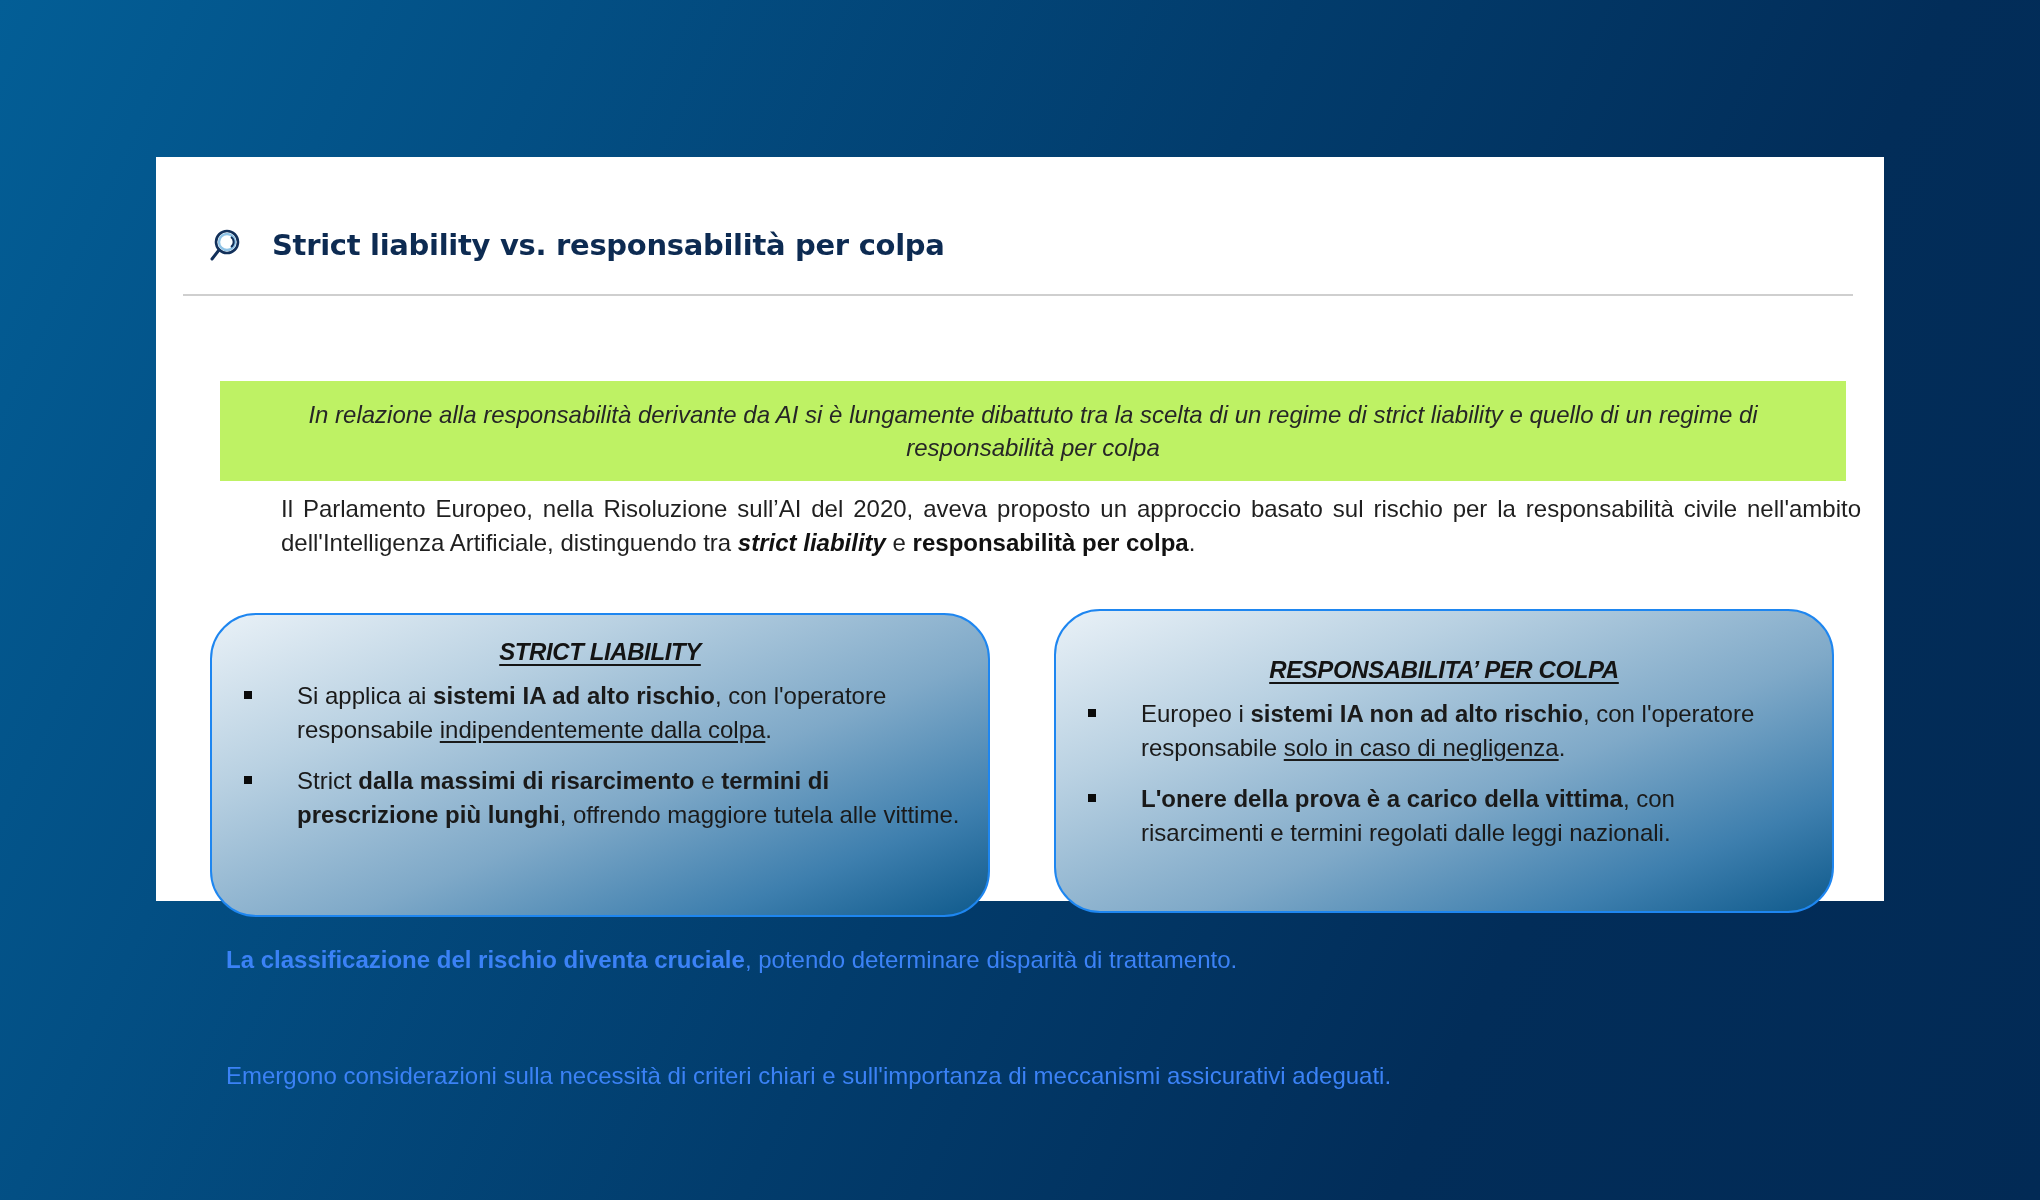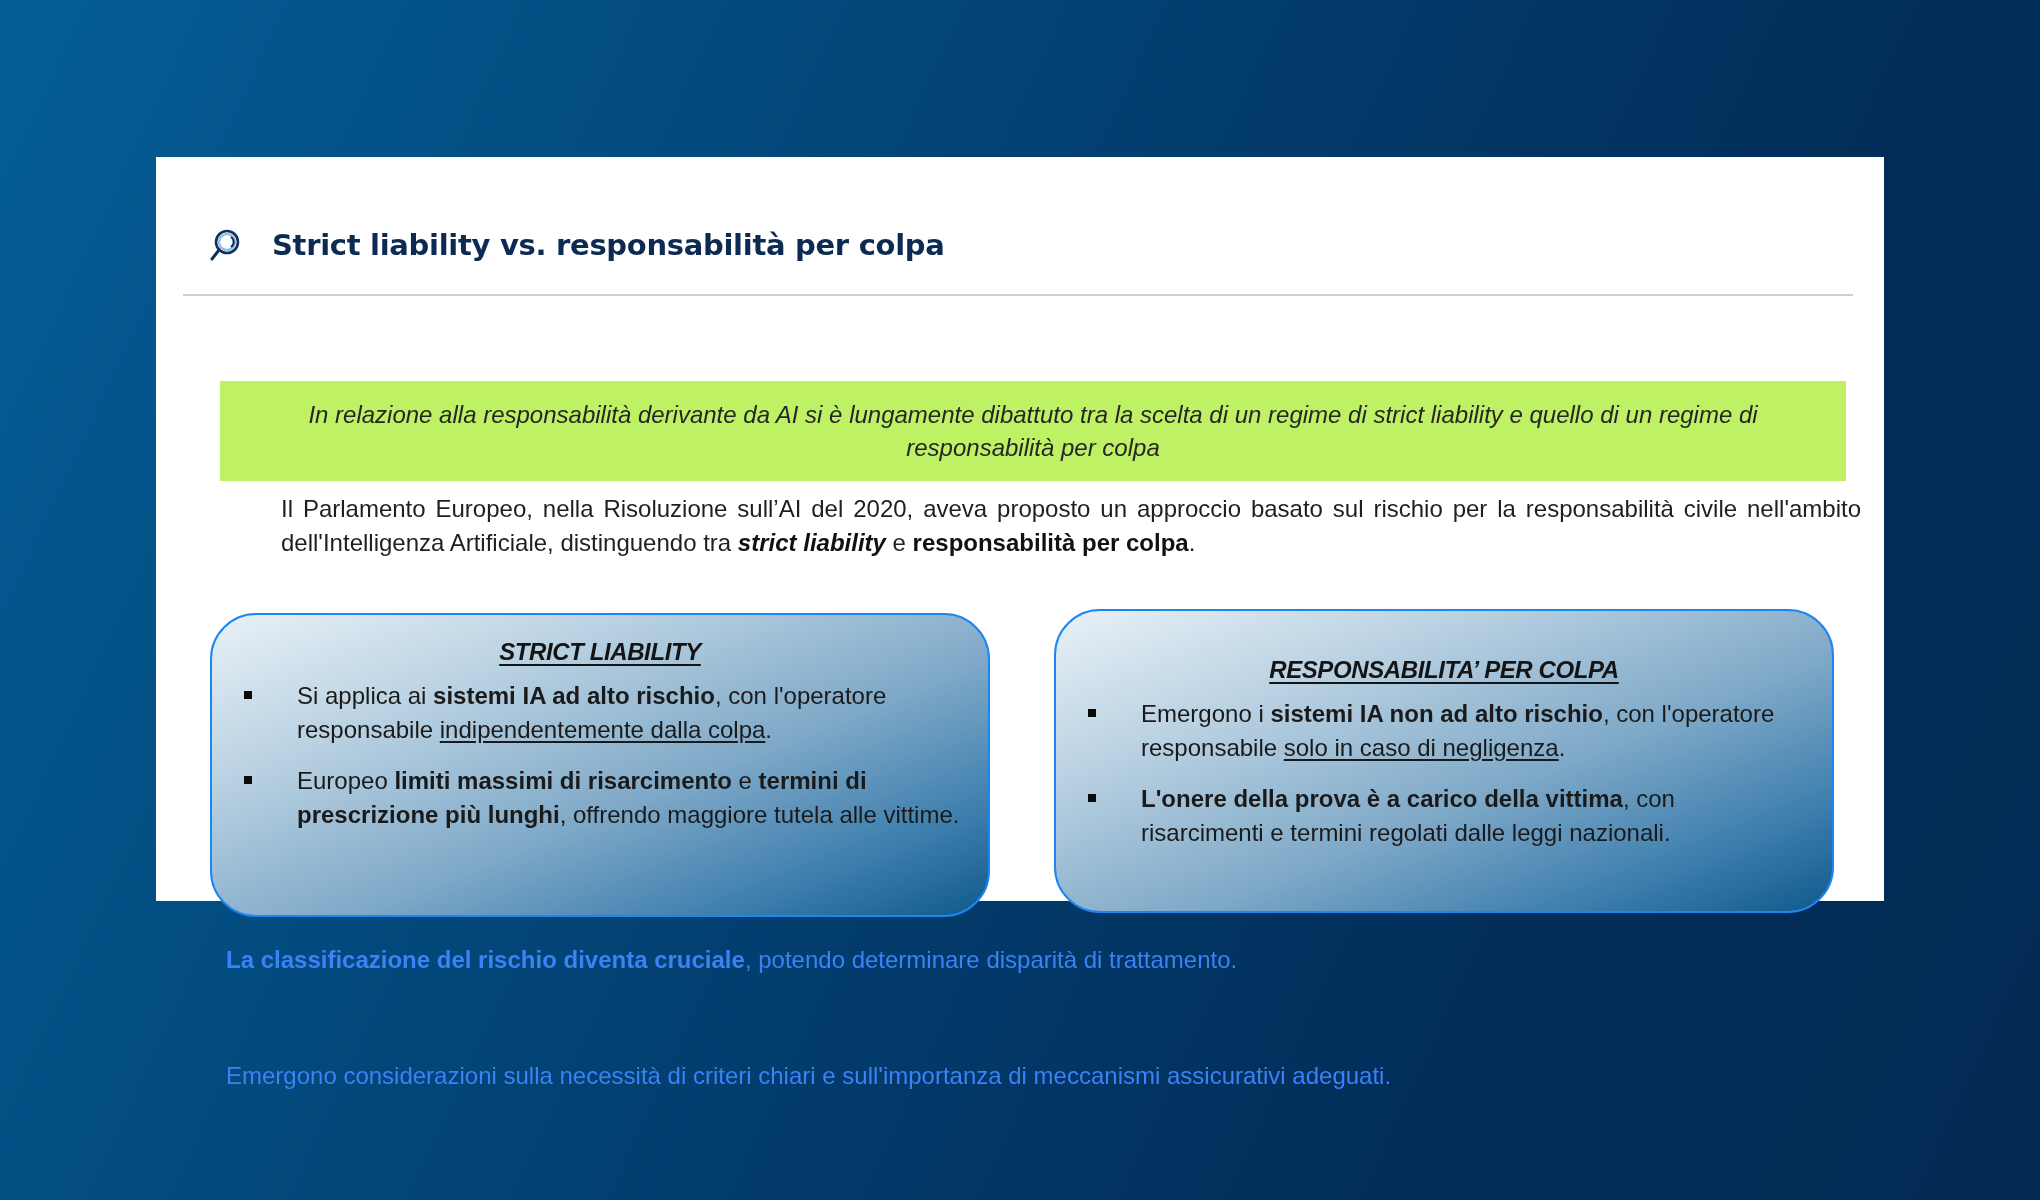--- a/index.html
+++ b/index.html
@@ -181,30 +181,30 @@
 
   <div class="lead-paragraph"><span>Il Parlamento Europeo, nella Risoluzione sull’AI del 2020, aveva proposto un approccio basato sul rischio per la responsabilità civile nell'ambito dell'Intelligenza Artificiale, distinguendo tra </span><b><i>strict liability</i></b><span> e </span><b>responsabilità per colpa</b><span>.</span></div>
 
   <div class="compare-box box-strict">
     <div class="box-heading">STRICT LIABILITY</div>
     <ul class="bullet-list">
       <li class="bullet-item">
         <span class="bullet-marker"></span><span>Si applica ai </span><b>sistemi IA ad alto rischio</b><span>, con l'operatore responsabile </span><u>indipendentemente dalla colpa</u><span>.</span>
       </li>
       <li class="bullet-item">
-        <span class="bullet-marker"></span><span>Europeo </span><b>limiti massimi di risarcimento</b><span> e </span><b>termini di prescrizione più lunghi</b><span>, offrendo maggiore tutela alle vittime.</span>
+        <span class="bullet-marker"></span><span>Strict </span><b>dalla massimi di risarcimento</b><span> e </span><b>termini di prescrizione più lunghi</b><span>, offrendo maggiore tutela alle vittime.</span>
       </li>
     </ul>
   </div>
 
   <div class="compare-box box-colpa">
     <div class="box-heading">RESPONSABILITA’ PER COLPA</div>
     <ul class="bullet-list">
       <li class="bullet-item">
-        <span class="bullet-marker"></span><span>Emergono i </span><b>sistemi IA non ad alto rischio</b><span>, con l'operatore responsabile </span><u>solo in caso di negligenza</u><span>.</span>
+        <span class="bullet-marker"></span><span>Europeo i </span><b>sistemi IA non ad alto rischio</b><span>, con l'operatore responsabile </span><u>solo in caso di negligenza</u><span>.</span>
       </li>
       <li class="bullet-item">
         <span class="bullet-marker"></span><b>L'onere della prova è a carico della vittima</b><span>, con risarcimenti e termini regolati dalle leggi nazionali.</span>
       </li>
     </ul>
   </div>
 
   <div class="closing-text closing-1"><b>La classificazione del rischio diventa cruciale</b><span>, potendo determinare disparità di trattamento.</span></div>
 
   <div class="closing-text closing-2">Emergono considerazioni sulla necessità di criteri chiari e sull'importanza di meccanismi assicurativi adeguati.</div>

